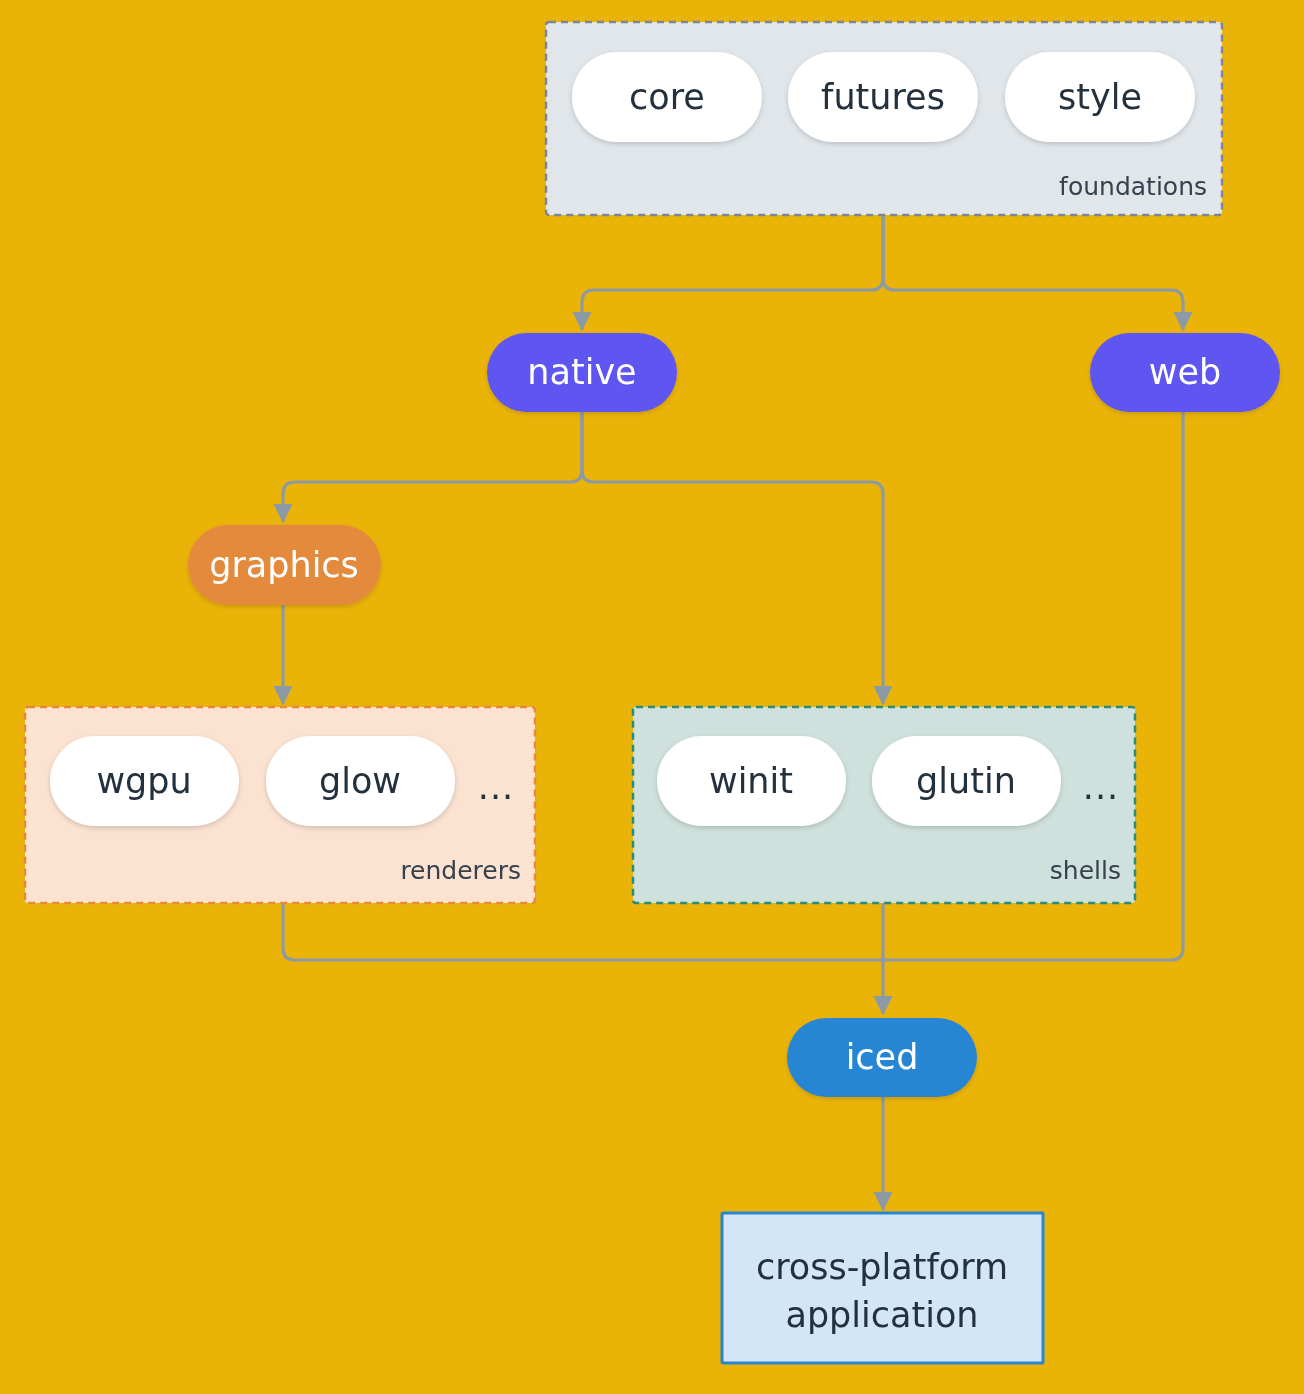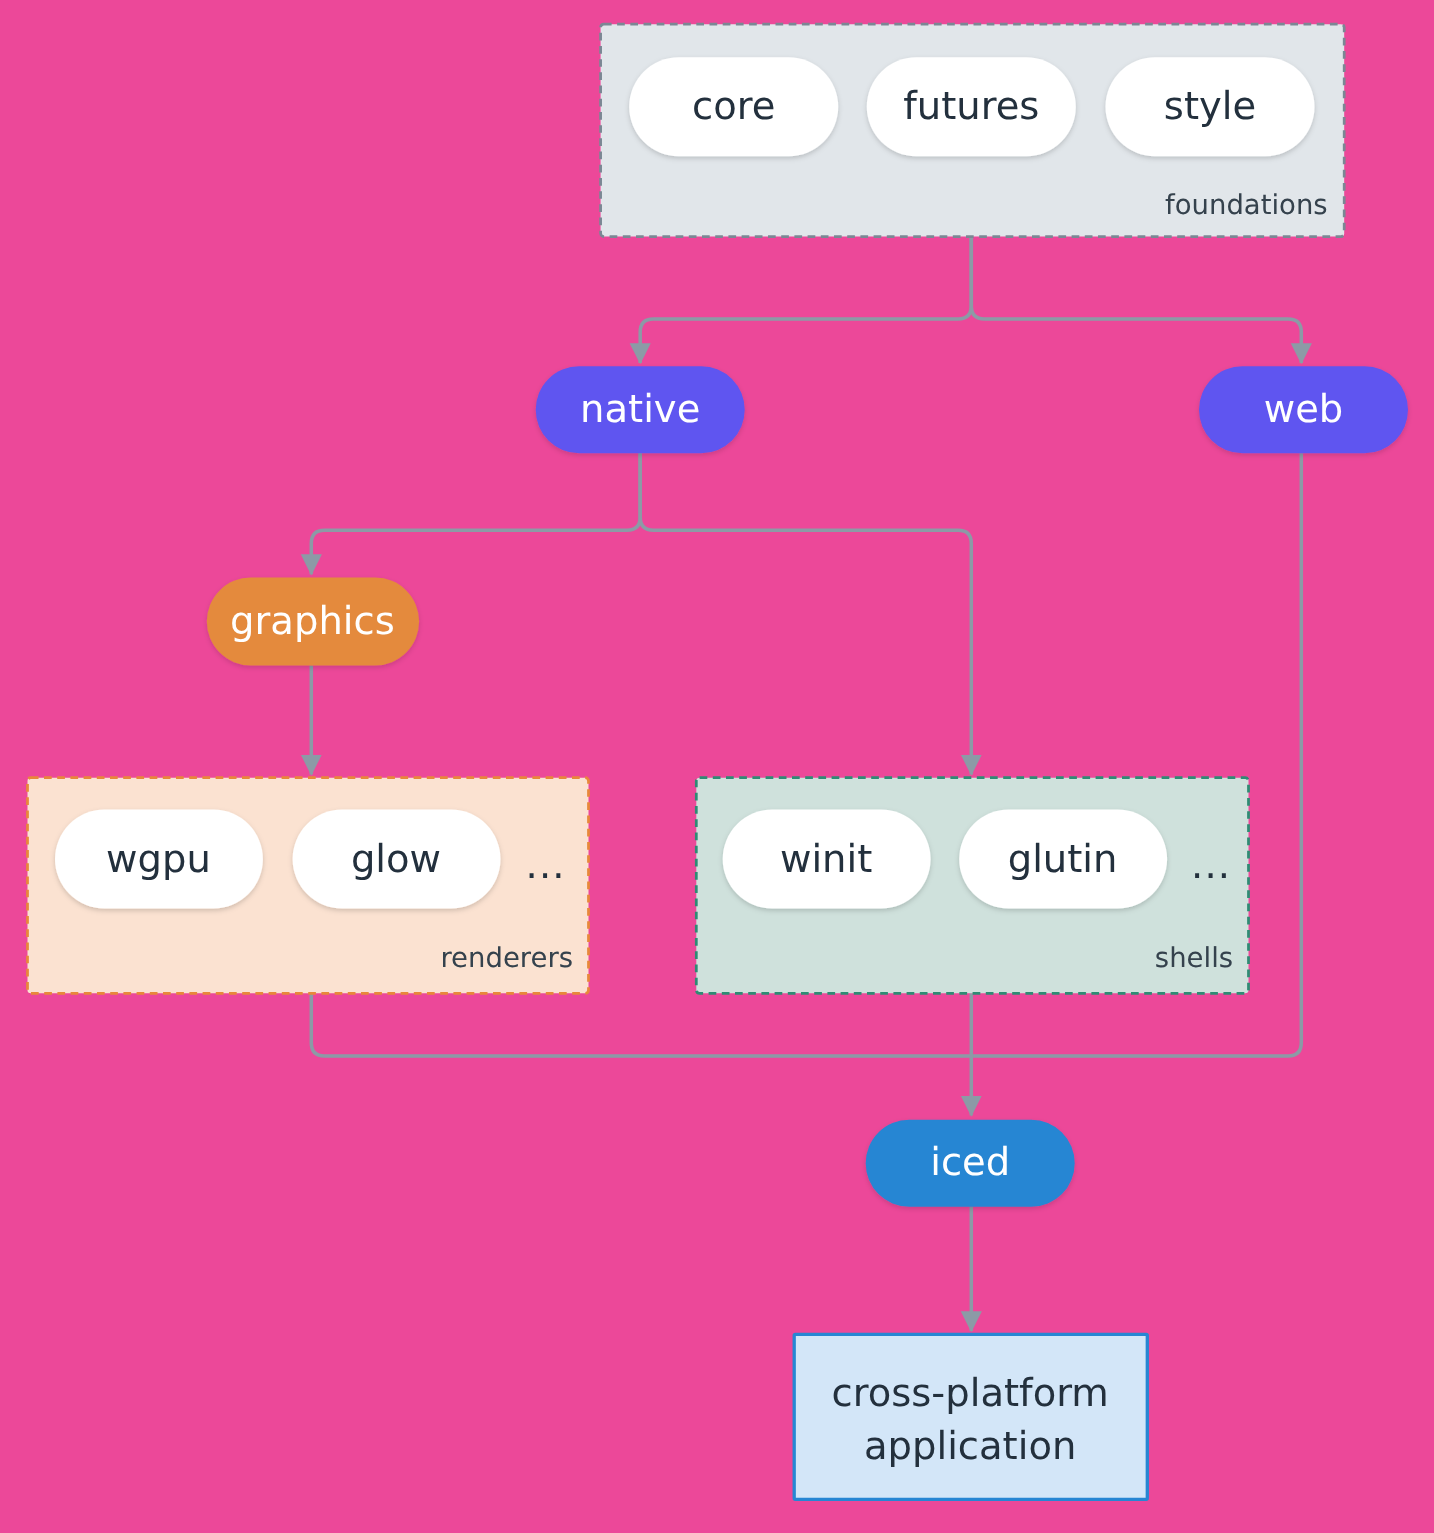--- a/index.html
+++ b/index.html
@@ -11,21 +11,21 @@
   body {
     width: 1304px;
     height: 1394px;
     overflow: hidden;
     font-family: "DejaVu Sans", "Liberation Sans", sans-serif;
   }
   #diagram-root {
     position: relative;
     width: 1304px;
     height: 1394px;
-    background: #ec4899;
+    background: #eab308;
   }
   svg#diagram-svg {
     position: absolute;
     top: 0;
     left: 0;
     width: 1304px;
     height: 1394px;
     display: block;
   }
   .grp-label,

